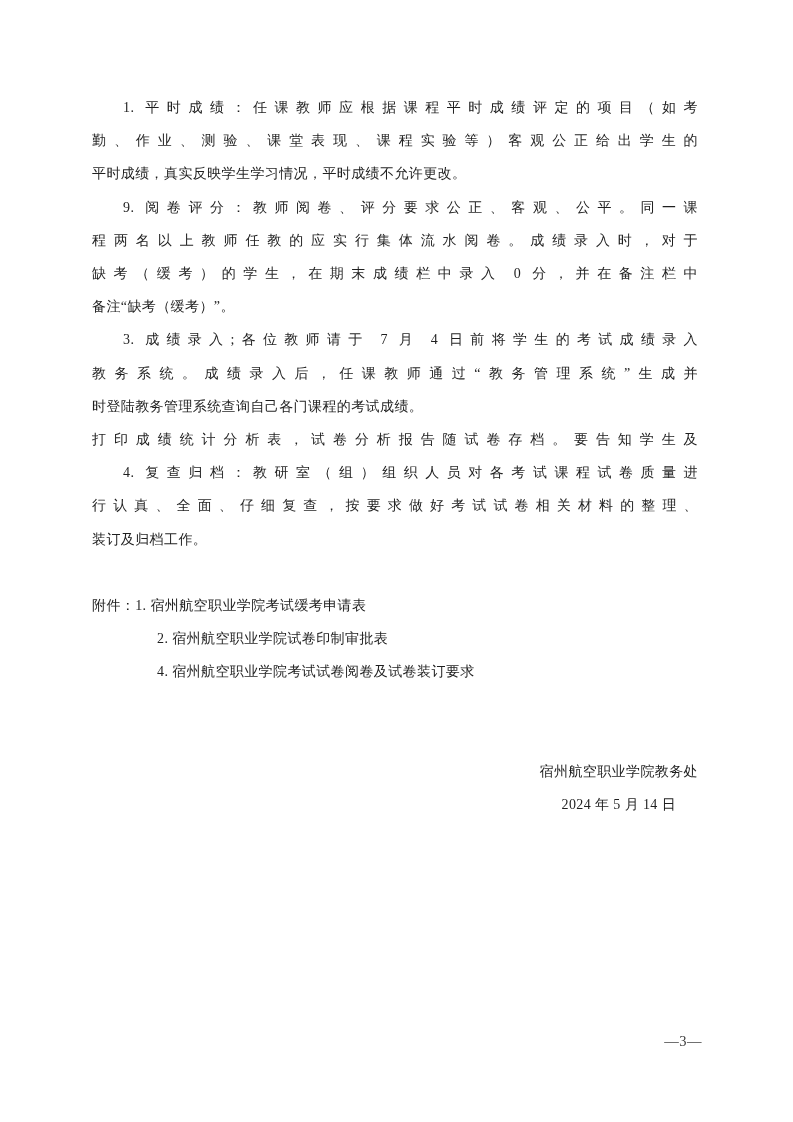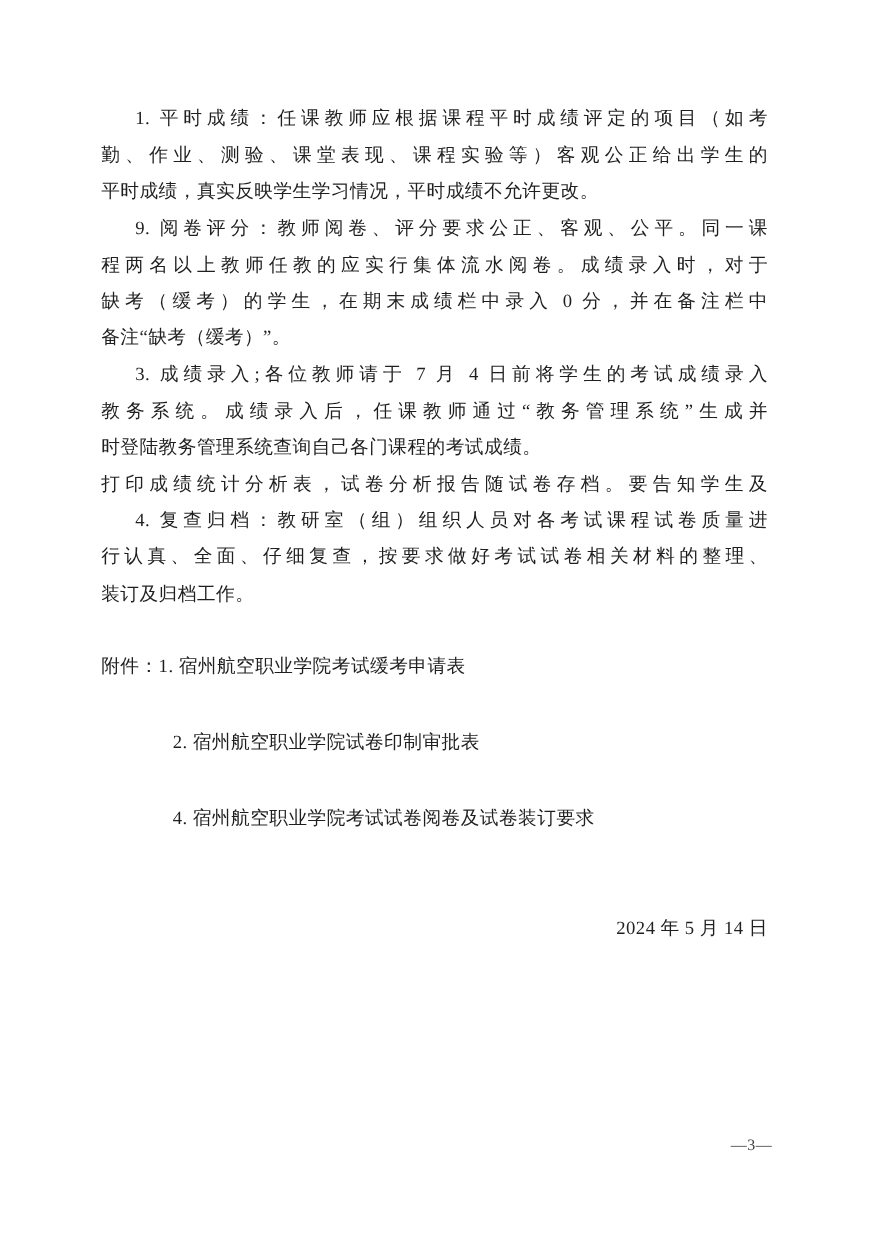--- a/index.html
+++ b/index.html
@@ -10,21 +10,21 @@
     background:#ffffff;
     font-family:"Liberation Serif","DejaVu Serif",serif;
     color:#1f1f1f;
     overflow:hidden;
   }
   .content{
     position:absolute;
     left:92px;
     top:91px;
     width:606px;
-    font-size:17px;
+    font-size:14px;
     line-height:33.2px;
     letter-spacing:0.4px;
   }
   .line{
     text-align:justify;
     text-align-last:justify;
     white-space:nowrap;
     overflow:visible;
   }
   .line.end{
@@ -37,21 +37,20 @@
   .attachments{
     margin-top:33.2px;
   }
   .att{
     text-align:left;
     text-align-last:left;
     white-space:nowrap;
   }
   .att.sub{
     padding-left:65px;
-    margin-top:36px;
   }
   .signature{
     margin-top:66.4px;
     width:max-content;
     margin-left:auto;
     text-align:center;
   }
   .signature .org{white-space:nowrap;}
   .signature .date{white-space:nowrap;}
   .page-number{
@@ -89,19 +88,20 @@
 
     <div class="attachments">
       <div class="att">
         <span>附件：</span><span>1. 宿州航空职业学院考试缓考申请表</span>
       </div>
       <div class="att sub">2. 宿州航空职业学院试卷印制审批表</div>
       <div class="att sub">4. 宿州航空职业学院考试试卷阅卷及试卷装订要求</div>
     </div>
 
     <div class="signature">
+      <div class="org">宿州航空职业学院教务处</div>
       <div class="date">2024 年 5 月 14 日</div>
     </div>
 
   </div>
 
   <div class="page-number">—3—</div>
 </div>
 
 </body></html>

